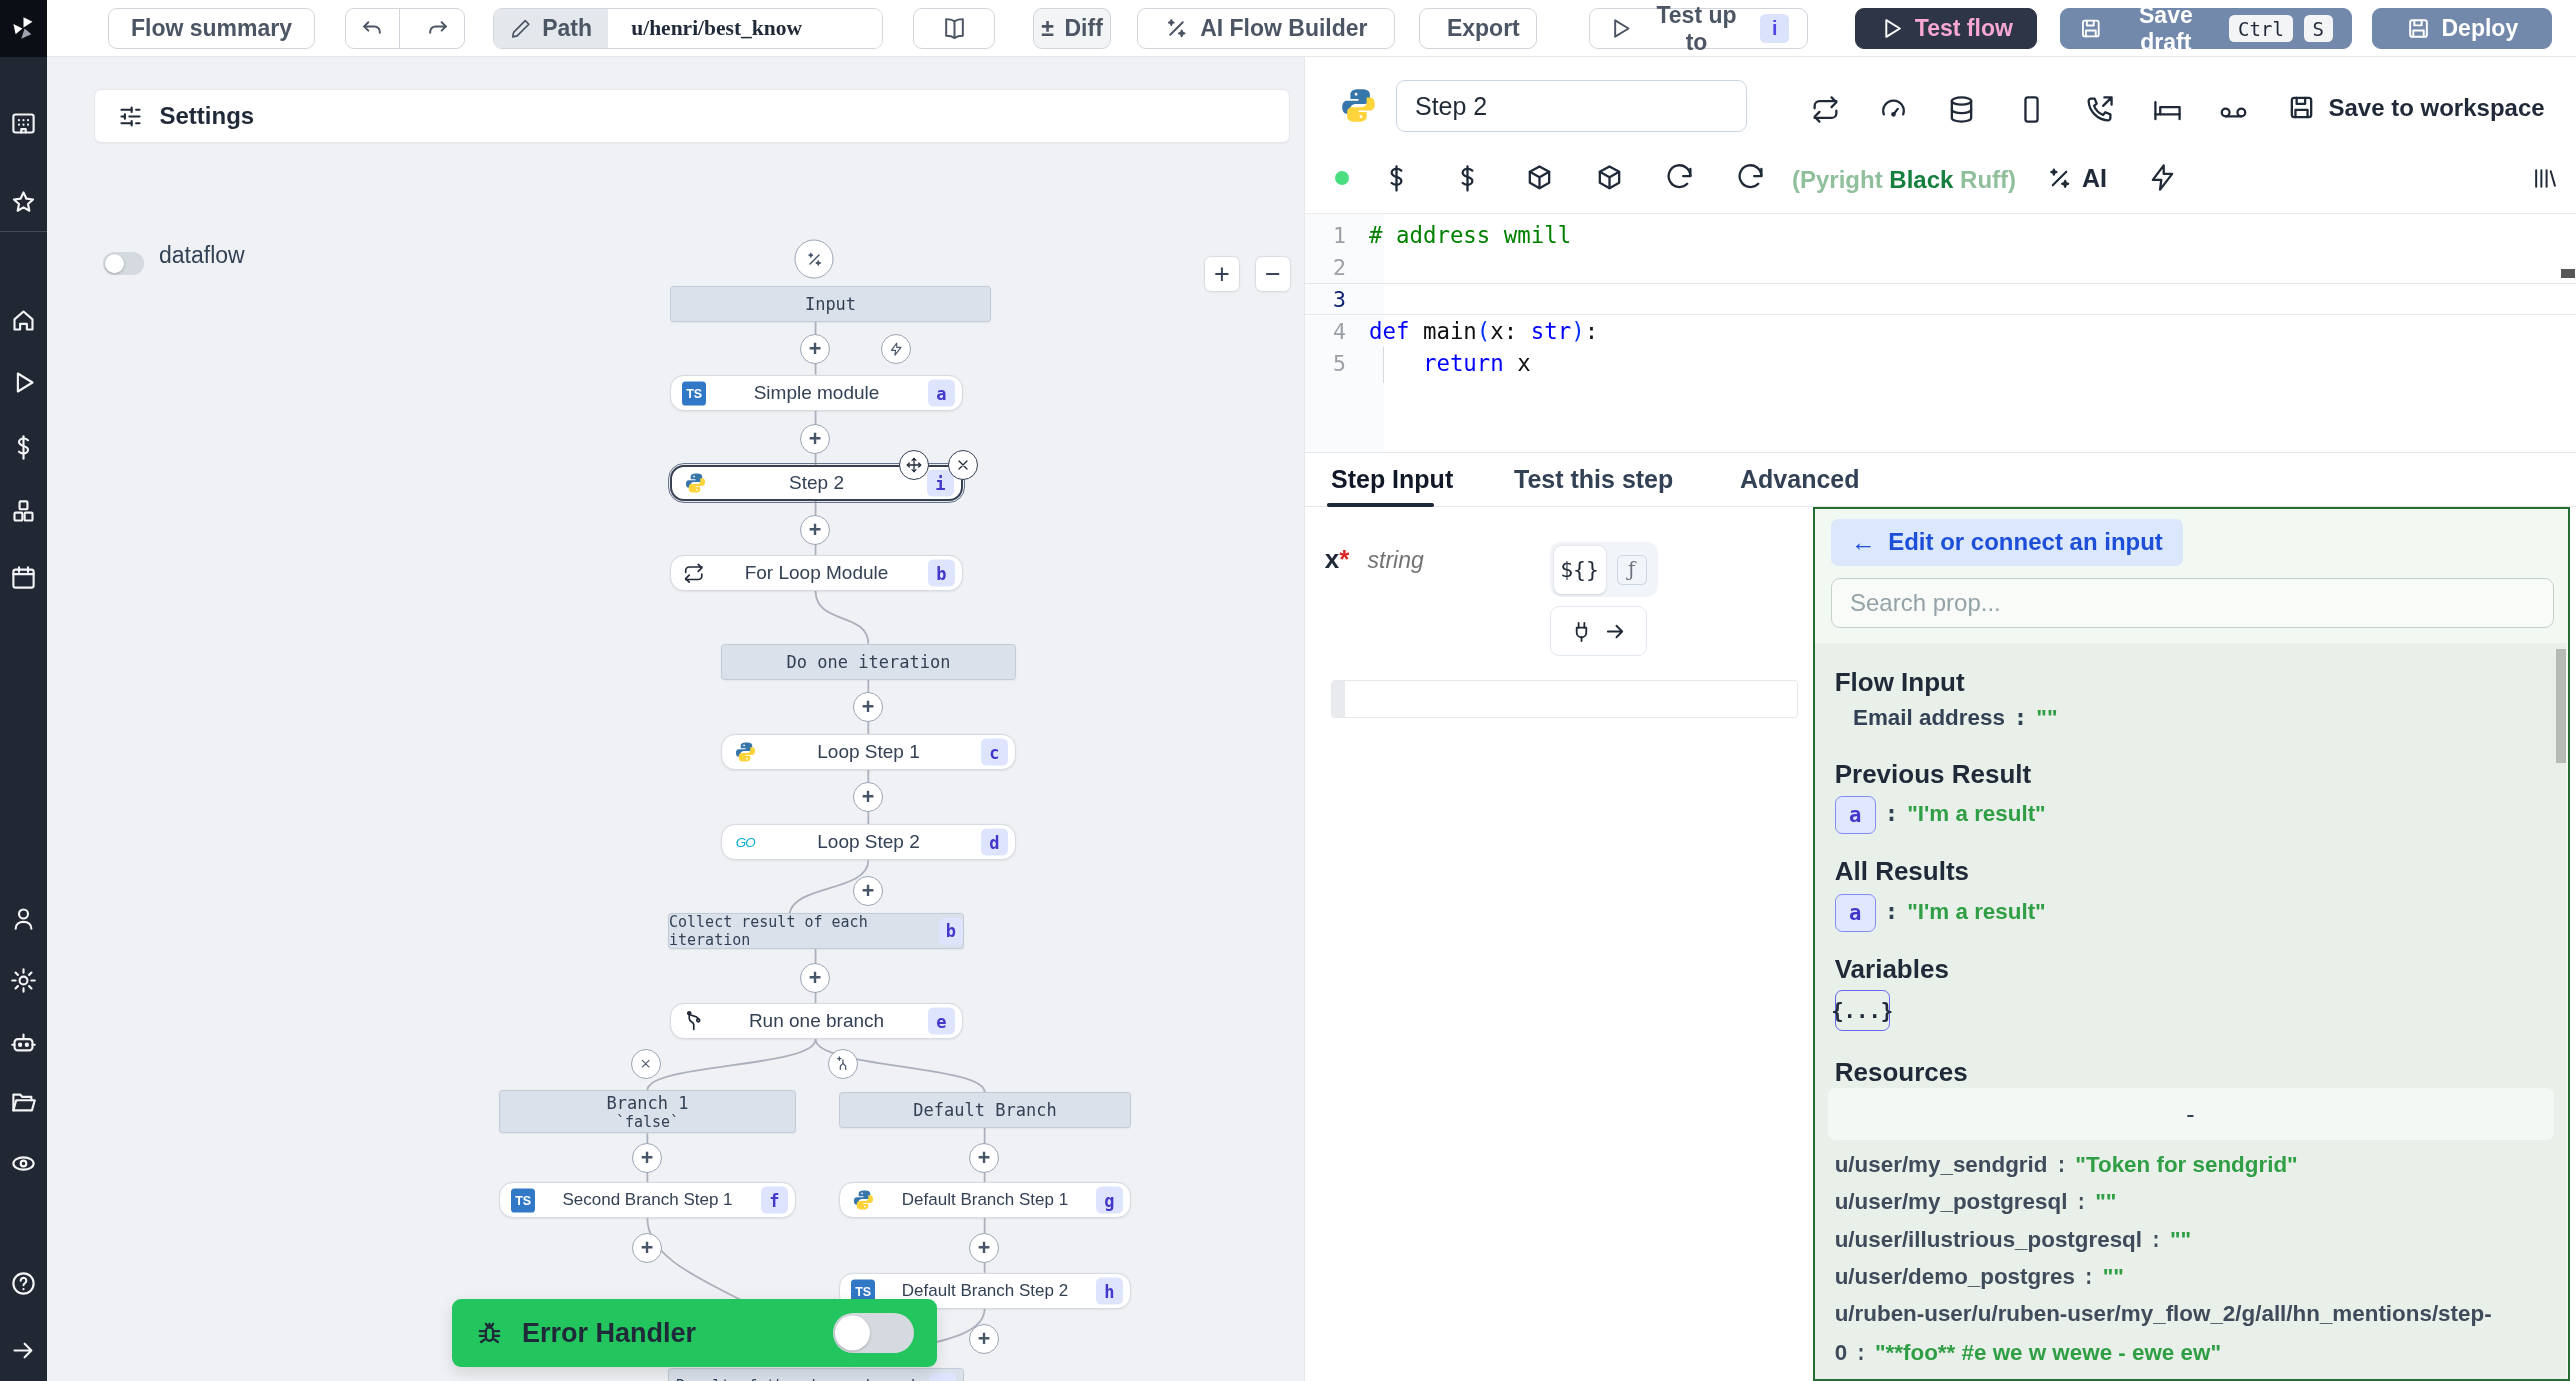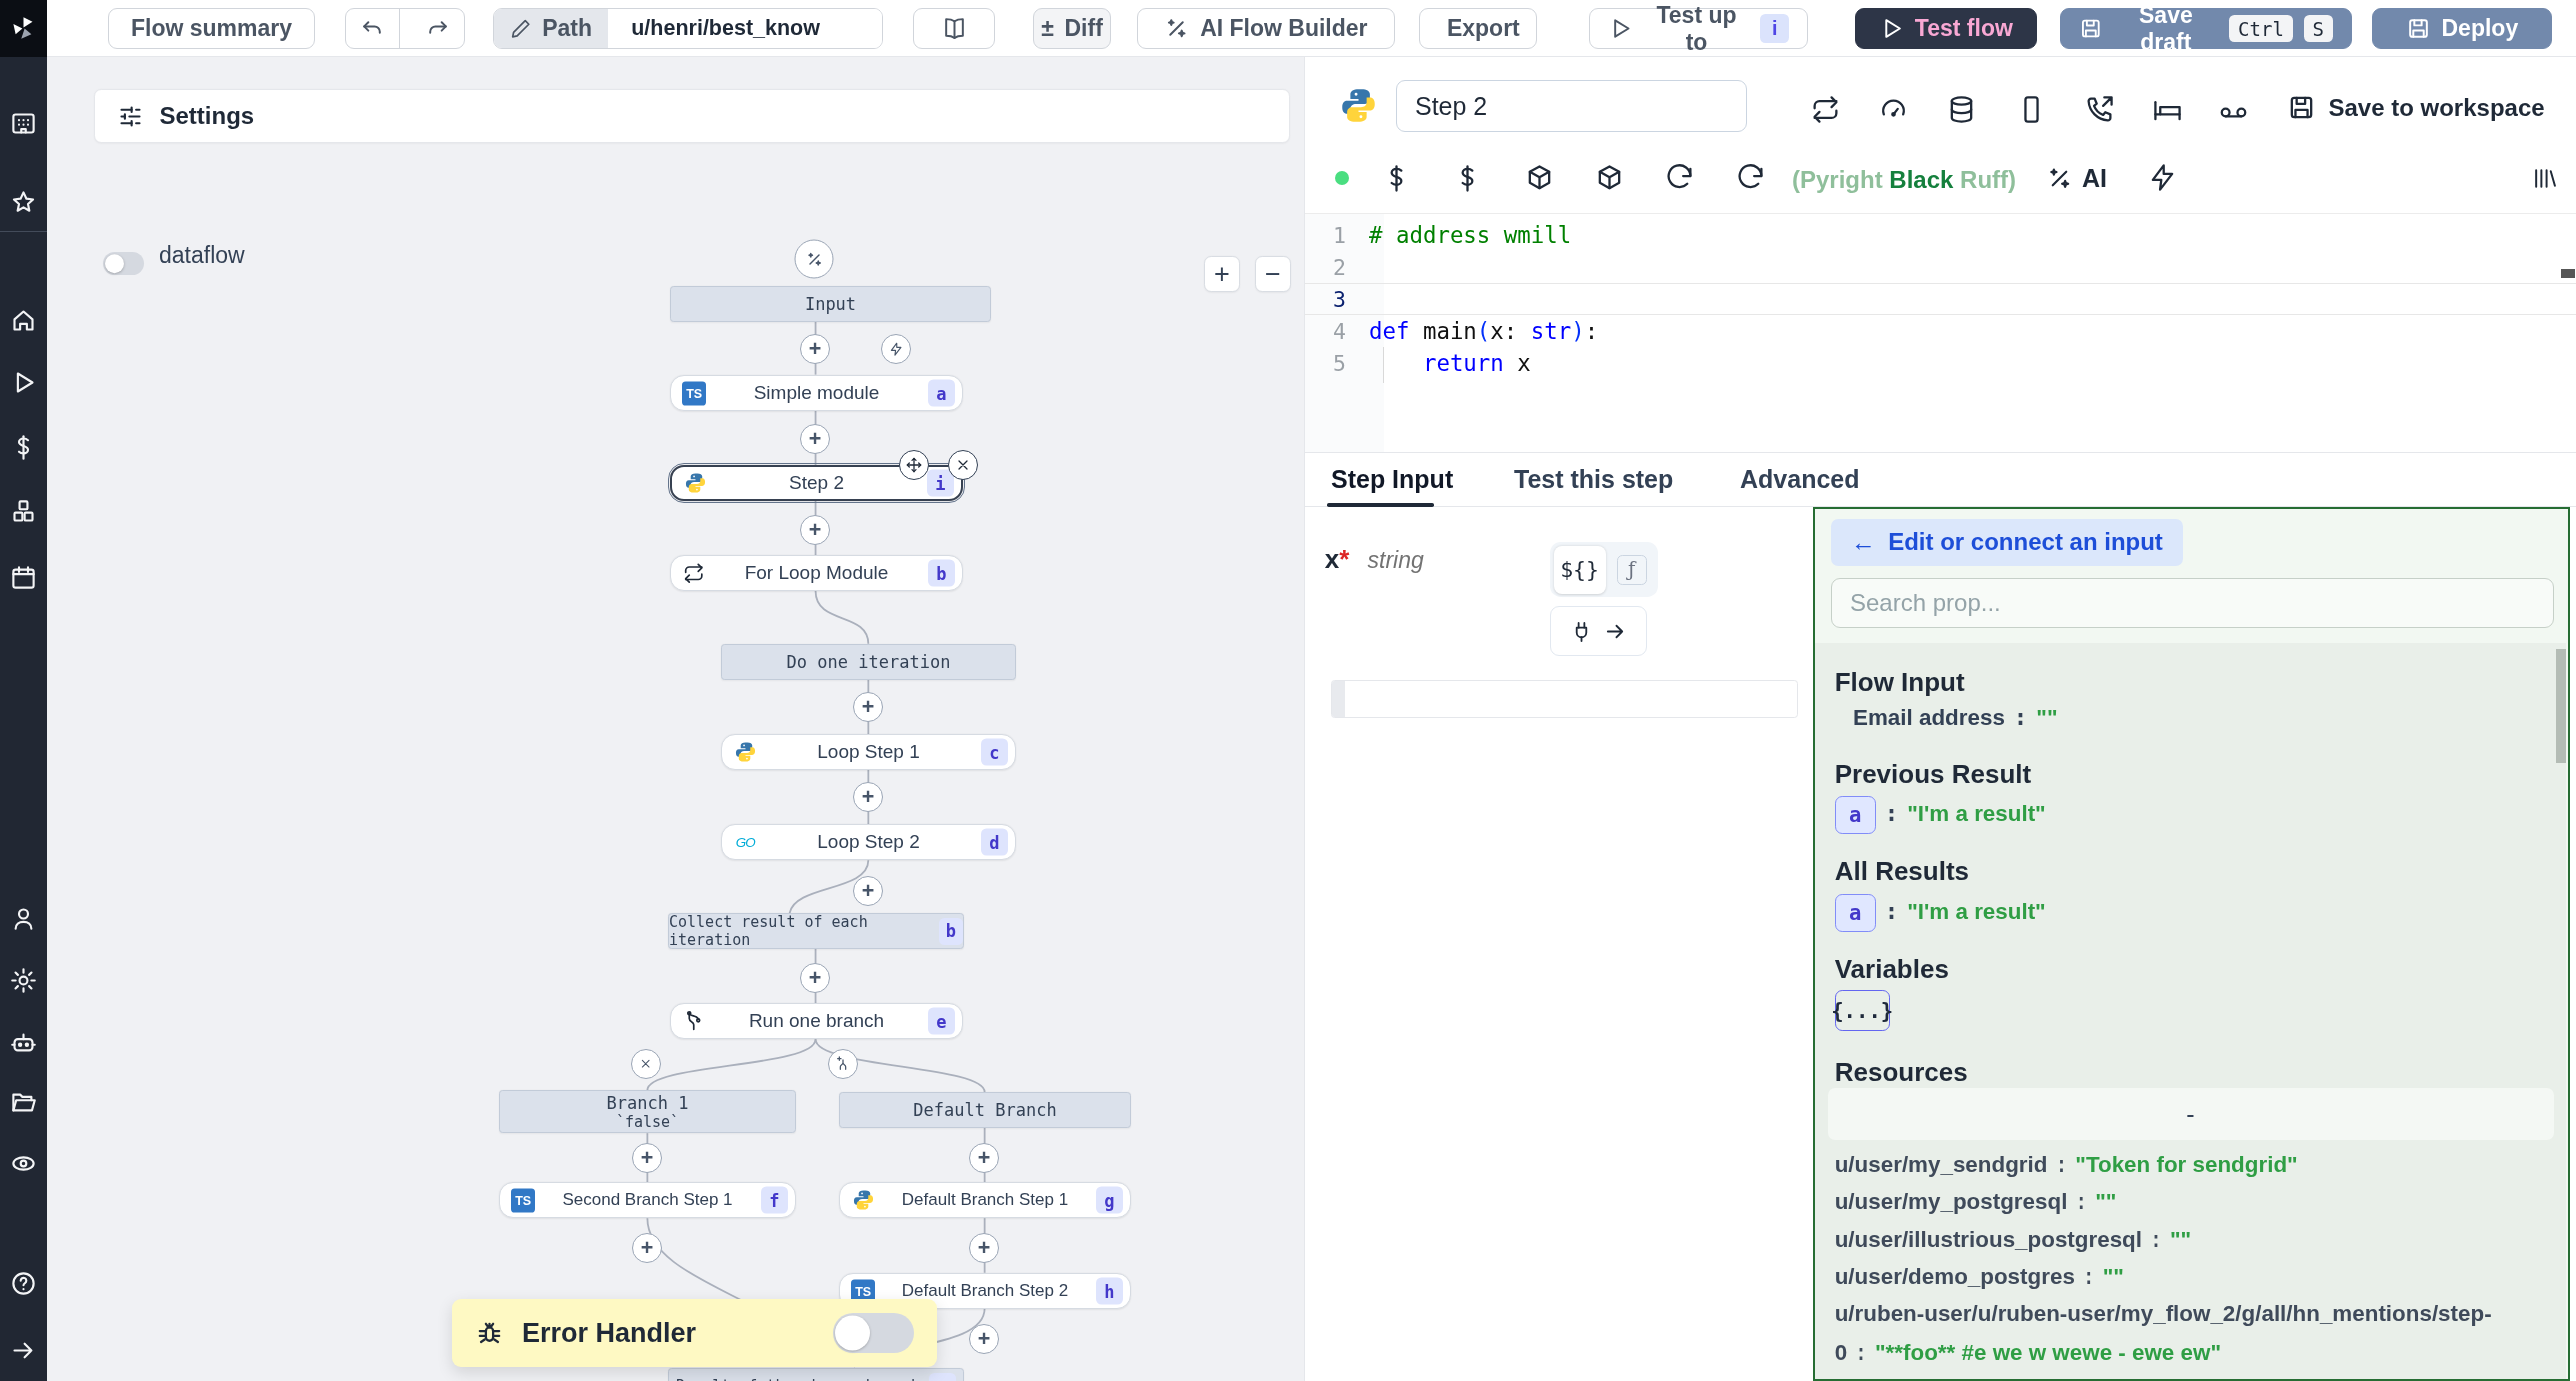--- a/index.html
+++ b/index.html
@@ -64,21 +64,21 @@
 .gpanel{position:absolute;left:508px;top:450px;width:757px;height:874px;border:2.7px solid #266d33;background:#f2f8f2;overflow:hidden}
 .gscroll{position:absolute;left:0;top:134px;width:751px;height:740px;background:#e9efe9}
 .ghead{position:absolute;left:19.7px;font-size:26px;font-weight:800;color:#1f2937;height:36px;line-height:36px}
 .kvrow{position:absolute;left:38px;height:36px;line-height:36px;font-size:22.4px;font-weight:600;color:#334155;white-space:nowrap}
 .kvrow .colon{font-family:"DejaVu Sans Mono",monospace;color:#334155;padding:0 9px}
 .gval{color:#2f9e44;font-weight:700}
 .pillbadge{display:inline-flex;align-items:center;justify-content:center;width:41px;height:38px;border:1.8px solid #818cf8;background:#e0e7ff;border-radius:7.2px;color:#4338ca;font-family:"DejaVu Sans Mono",monospace;font-size:20.6px;font-weight:700;vertical-align:middle;cursor:pointer}
 .resrow{position:absolute;left:19.7px;width:716px;font-size:22.4px;line-height:38px;font-weight:700;color:#3f4a5a;cursor:pointer}
 .resrow .colon{font-family:"DejaVu Sans Mono",monospace;font-weight:500;padding:0 7.2px}
 
-.errcard{position:absolute;left:405px;top:1242px;width:485px;height:68px;background:#fef9c3;border-radius:9px;box-shadow:0 5.4px 16px rgba(0,0,0,.12);display:flex;align-items:center;gap:18px;padding:0 23px;z-index:5}
+.errcard{position:absolute;left:405px;top:1242px;width:485px;height:68px;background:#22c55e;border-radius:9px;box-shadow:0 5.4px 16px rgba(0,0,0,.12);display:flex;align-items:center;gap:18px;padding:0 23px;z-index:5}
 .errcard .t{font-size:27px;font-weight:700;color:#1f2937}
 input::placeholder{color:#94a3a8}
 </style>
 </head>
 <body>
 
 <div class="root">
 
   <div class="topbar">
     <button class="btn" style="left:108px;width:207px">
@@ -106,21 +106,21 @@
 
     <div class="btn" style="left:493px;width:390px;padding:0;overflow:hidden">
       <span style="background:#e4e7ec;height:100%;display:flex;align-items:center;gap:10.7px;padding:0 16px">
         <span class="bico" style="width:21.5px;height:21.5px">
             <svg class="ic" viewBox="0 0 24 24">
               <path d="M17 3l4 4L8 20l-5 1 1-5z"></path>
             </svg>
           </span>
         <span>Path</span>
       </span>
-      <span style="flex:1;height:100%;display:flex;align-items:center;background:#fff;padding:0 12.5px;font-family:Liberation Sans, sans-serif;font-size:21.5px;color:#1f2937;white-space:nowrap;overflow:hidden">u/henri/best_know</span>
+      <span style="flex:1;height:100%;display:flex;align-items:center;background:#fff;padding:0 12.5px;font-family:Liberation Serif, serif;font-size:21.5px;color:#1f2937;white-space:nowrap;overflow:hidden">u/henri/best_know</span>
     </div>
 
     <button class="btn" style="left:913px;width:82px;padding:0">
         <span class="bico">
           <svg class="ic" viewBox="0 0 24 24">
             <path d="M12 5c-2-1.4-4.5-2-8-2v16c3.5 0 6 .6 8 2 2-1.4 4.5-2 8-2V3c-3.5 0-6 .6-8 2z"></path>
             <path d="M12 5v16"></path>
           </svg>
         </span>
       </button>

